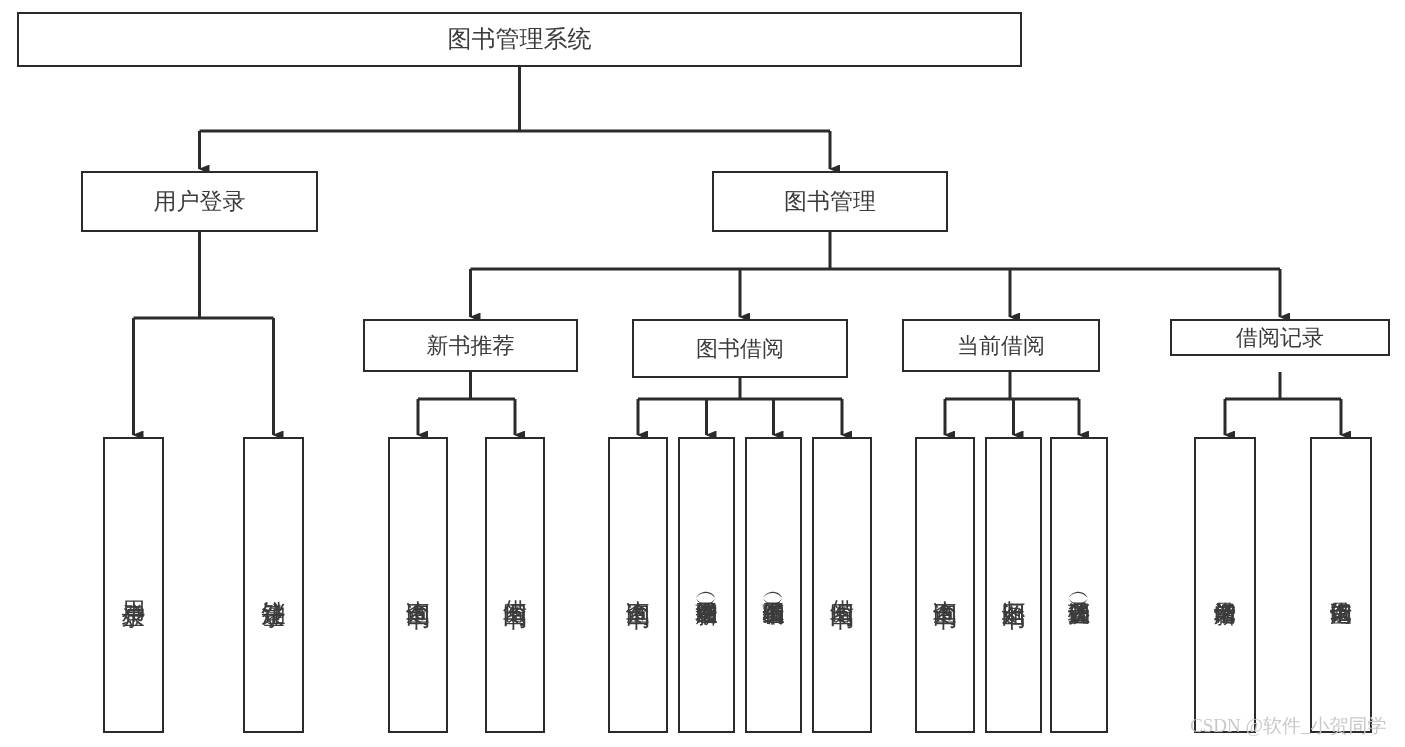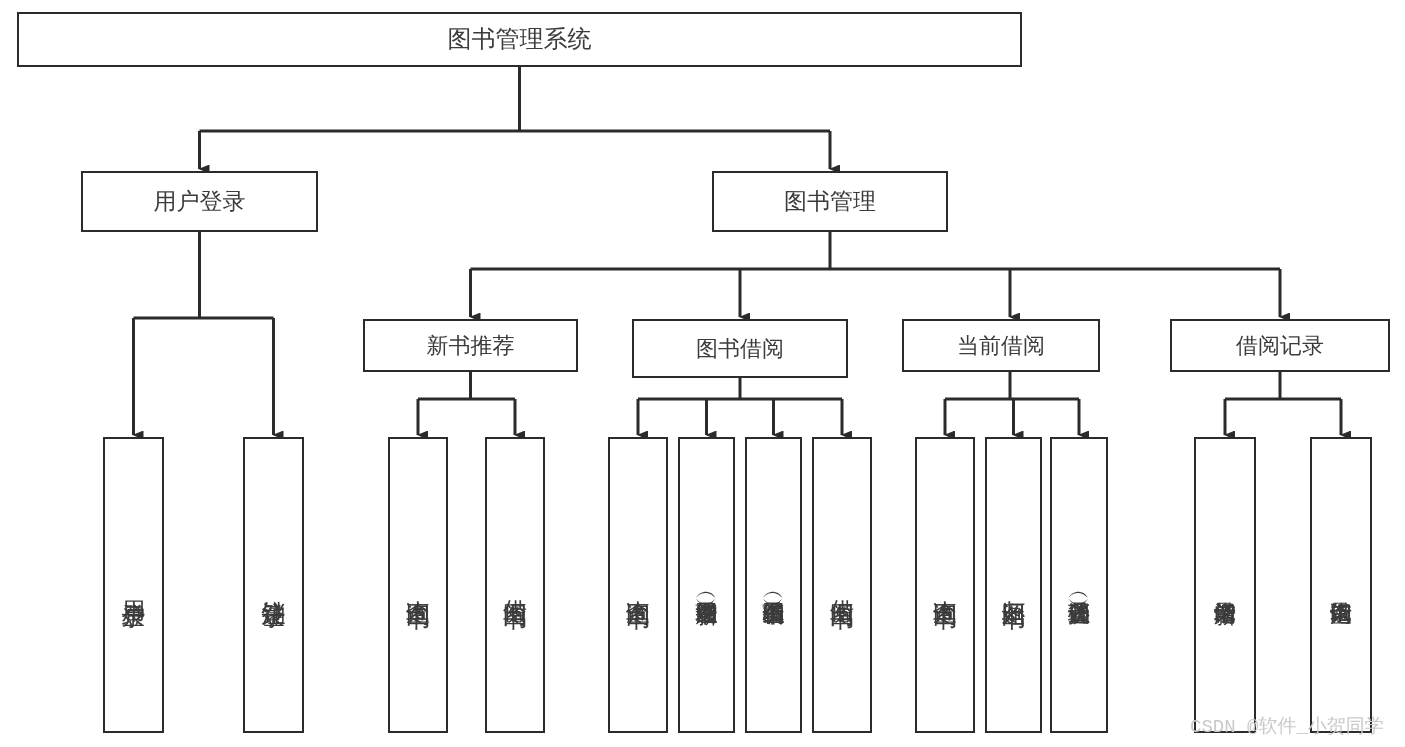--- a/index.html
+++ b/index.html
@@ -52,21 +52,21 @@
     line-height: 1;
   }
   .leaf.narrow .node-label {
     font-size: 22px;
     letter-spacing: 0px;
   }
   .watermark {
     position: absolute;
     color: #c9c9c9;
     font-size: 19px;
-    font-family: Liberation Mono, monospace;
+    font-family: Liberation Serif, serif;
     white-space: nowrap;
     pointer-events: none;
     user-select: none;
   }
 </style>
 </head>
 <body>
 
 <div id="diagram-root">
 
@@ -125,21 +125,21 @@
       </div>
       <div class="node-box lvl2" style="left: 363px; top: 319px; width: 215px; height: 53px;">
         <span class="node-label">新书推荐</span>
       </div>
       <div class="node-box lvl2" style="left: 632px; top: 319px; width: 216px; height: 59px;">
         <span class="node-label">图书借阅</span>
       </div>
       <div class="node-box lvl2" style="left: 902px; top: 319px; width: 198px; height: 53px;">
         <span class="node-label">当前借阅</span>
       </div>
-      <div class="node-box lvl2" style="left: 1170px; top: 319px; width: 220px; height: 53px;">
+      <div class="node-box lvl2" style="left: 1170px; top: 319px; width: 220px; height: 37px;">
         <span class="node-label">借阅记录</span>
       </div>
       <div class="node-box lvl3 leaf" style="left: 103px; top: 437px; width: 61px; height: 296px;">
         <span class="node-label">用户登录</span>
       </div>
       <div class="node-box lvl3 leaf" style="left: 243px; top: 437px; width: 61px; height: 296px;">
         <span class="node-label">注销登录</span>
       </div>
       <div class="node-box lvl3 leaf" style="left: 388px; top: 437px; width: 60px; height: 296px;">
         <span class="node-label">查询图书</span>

